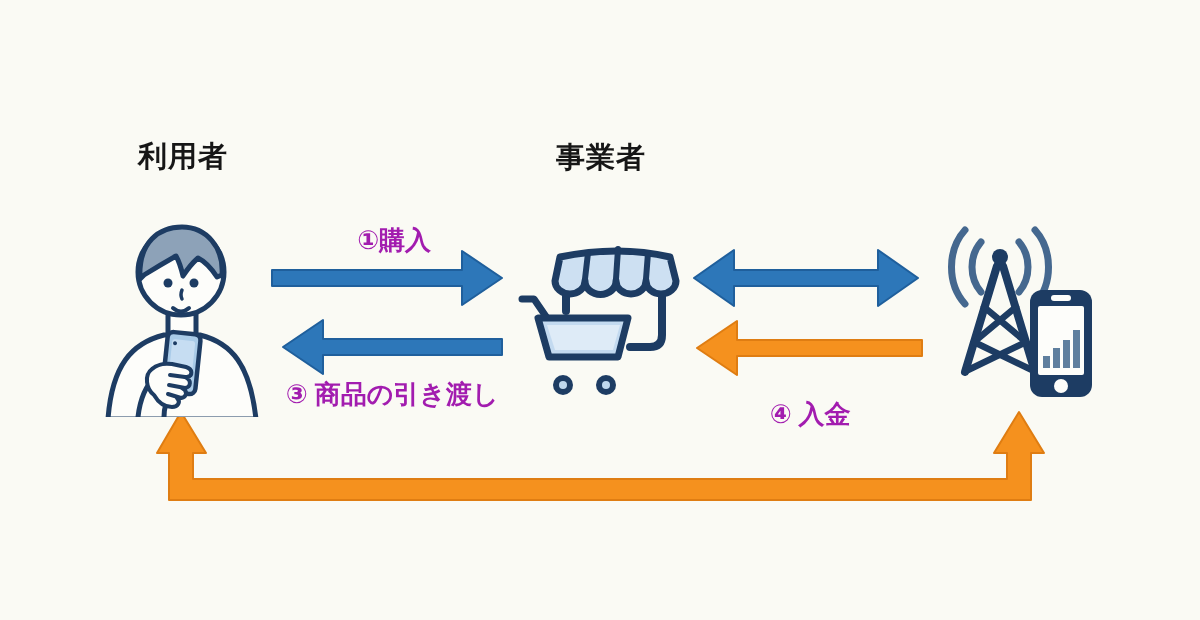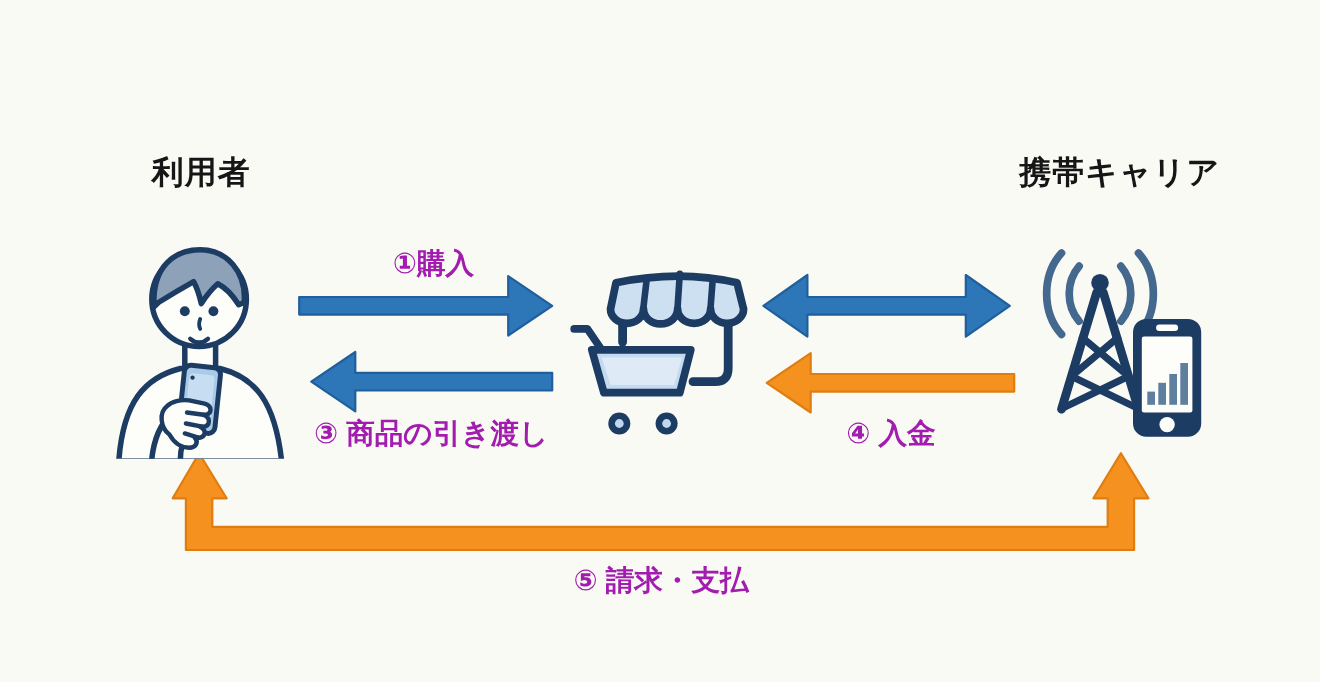--- a/index.html
+++ b/index.html
@@ -19,39 +19,38 @@
   }
   svg{position:absolute;display:block;}
   #arrow-layer{left:0;top:0;}
 </style>
 </head>
 <body>
 
 <div id="canvas">
 
   <div class="actor-label" style="left:183px;top:157px">利用者</div>
-  <div class="actor-label" style="left:1018px;top:157px">携帯キャリア</div>
+  <div class="actor-label" style="left:601px;top:158px">事業者</div>
 
   <svg id="arrow-layer" width="1200" height="620" viewBox="0 0 1200 620">
 
     <polygon points="272,270 462,270 462,251 502,278 462,305 462,286 272,286" fill="#2d77b9" stroke="#1f5f9c" stroke-width="2" stroke-linejoin="round"></polygon>
 
     <polygon points="694,278 734,250 734,270 878,270 878,250 918,278 878,306 878,286 734,286 734,306" fill="#2d77b9" stroke="#1f5f9c" stroke-width="2" stroke-linejoin="round"></polygon>
 
     <polygon points="283,347 323,320 323,339 502,339 502,355 323,355 323,374" fill="#2d77b9" stroke="#1f5f9c" stroke-width="2" stroke-linejoin="round"></polygon>
 
     <polygon points="697,348 737,321 737,340 922,340 922,356 737,356 737,375" fill="#f5911e" stroke="#df7d12" stroke-width="2" stroke-linejoin="round"></polygon>
 
     <polygon points="181,412 206,453 193,453 193,479 1007,479 1007,453 994,453 1019,412 1044,453 1031,453 1031,500 169,500 169,453 157,453" fill="#f5911e" stroke="#df7d12" stroke-width="2" stroke-linejoin="round"></polygon>
   </svg>
 
   <div class="flow-label" style="left:394px;top:240px">①購入</div>
   <div class="flow-label" style="left:392px;top:394px">③ 商品の引き渡し</div>
-  <div class="flow-label" style="left:810px;top:394px">④ 入金</div>
-  <div class="flow-label" style="left:601px;top:528px">⑤ 請求・支払</div>
+  <div class="flow-label" style="left:810px;top:414px">④ 入金</div>
 
   <svg style="left:98px;top:213px" width="168" height="204" viewBox="0 0 168 204">
     <g fill="#fdfdfa" stroke="#1d3c63" stroke-width="5" stroke-linejoin="round" stroke-linecap="round">
 
       <path d="M 10,206 C 14,152 34,130 66,122 L 70,122 L 70,96 L 98,96 L 98,122 L 102,122 C 134,130 152,152 158,206 Z"></path>
 
       <circle cx="83" cy="59" r="43"></circle>
 
       <path d="M 42,66 C 40,28 62,14 84,14 C 108,14 126,34 124,62 L 119,64 Q 110,50 100,45 Q 92,52 85,63 Q 82,50 78,43 Q 62,52 46,62 Z" fill="#8da2b8"></path>
     </g>

